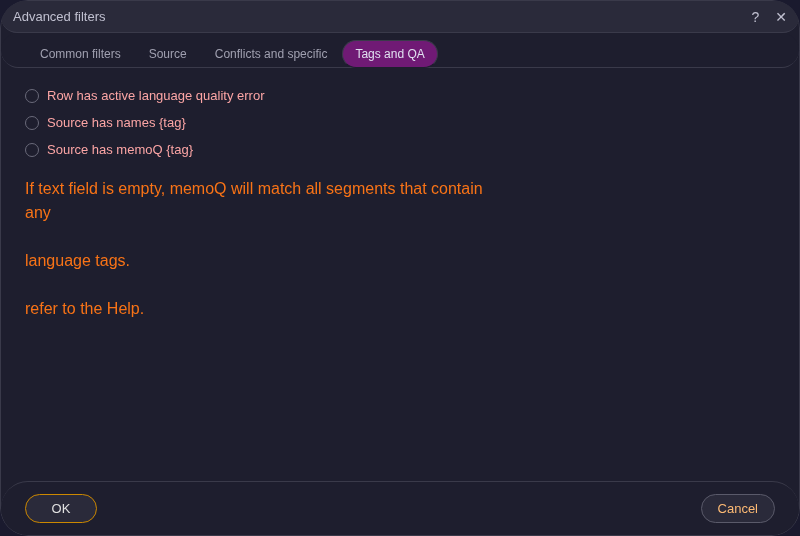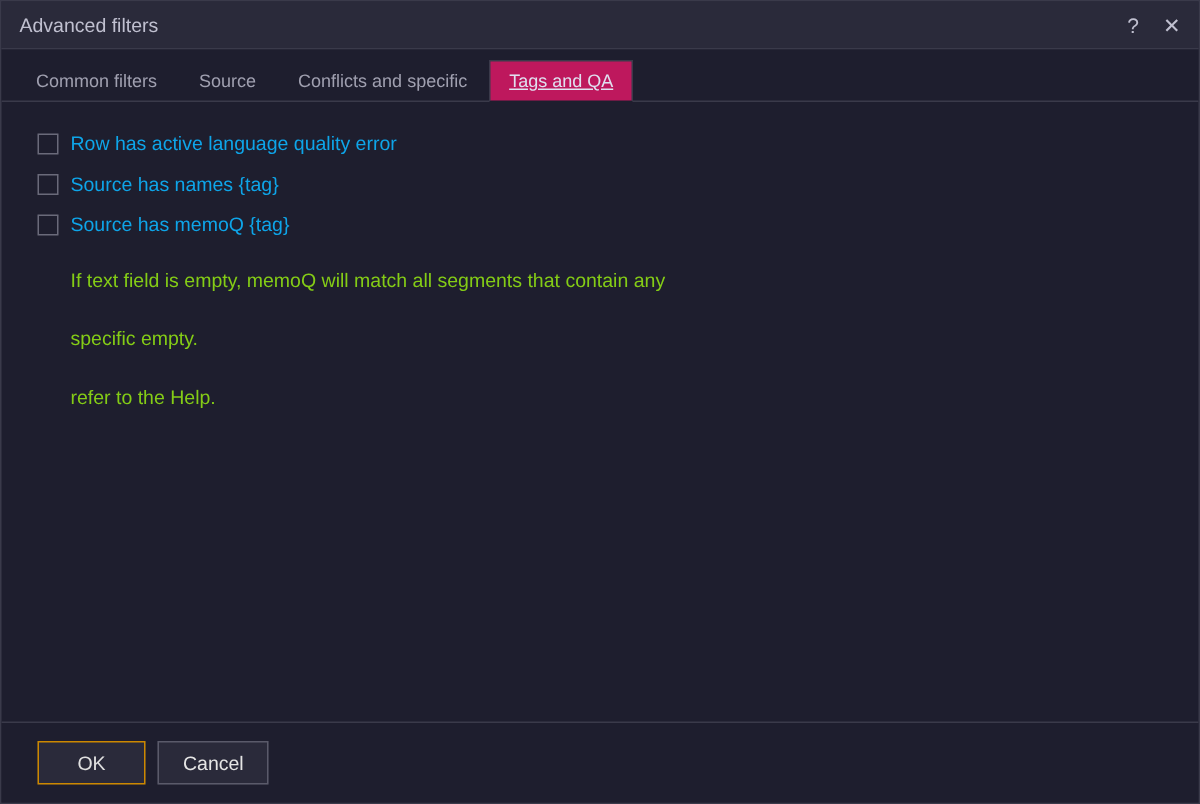--- a/index.html
+++ b/index.html
@@ -1,18 +1,19 @@
 <!DOCTYPE html>
 <html><head>
   <meta charset="utf-8">
   <style>
     * {
       box-sizing: border-box;
       margin: 0;
       padding: 0;
+      border-radius: 28px;
     }
 
     body {
       background: #1a1a2e;
       display: flex;
       align-items: center;
       justify-content: center;
       min-height: 100vh;
       font-family: 'Segoe UI', Arial, sans-serif;
     }
@@ -53,43 +54,42 @@
       cursor: pointer;
       background: none;
       border: none;
       padding: 0;
       line-height: 1;
     }
 
     .tabs-bar {
       background: #1e1e2e;
       display: flex;
-      padding: 0 10px;
+      padding: 0 26px;
       border-bottom: 1px solid #3a3a4a;
       padding-top: 6px;
     }
 
     .tab {
       padding: 6px 12px;
       font-size: 12px;
       color: #a0a0b0;
       cursor: pointer;
       border: 1px solid transparent;
       border-bottom: none;
       margin-right: 2px;
       position: relative;
       top: 1px;
     }
 
     .tab.active {
       color: #e0e0f0;
-      background: #be185d;
+      background: #701a75;
       border: 1px solid #3a3a4a;
       border-bottom: 1px solid #1e1e2e;
-      text-decoration: underline;
     }
 
     .content {
       flex: 1;
       padding: 20px 24px;
       display: flex;
       flex-direction: column;
       gap: 12px;
     }
 
@@ -116,61 +116,60 @@
     }
 
     .checkbox-input.checked::after {
       content: '✓';
       color: #00cc44;
       font-size: 11px;
       line-height: 1;
     }
 
     .checkbox-label {
-      color: #0ea5e9;
+      color: #fca5a5;
       font-size: 13px;
     }
 
     .text-input {
       flex: 1;
       background: #1e1e2e;
       border: 1px solid #5a5a6a;
       color: #c0c0d0;
       font-size: 12px;
       padding: 3px 6px;
       height: 22px;
       outline: none;
     }
 
     .info-box {
       margin-top: 8px;
-      margin-left: 22px;
-      color: #84cc16;
-      font-size: 13px;
+      color: #f97316;
+      font-size: 16px;
       line-height: 1.5;
       max-width: 480px;
     }
 
     .footer {
       border-top: 1px solid #3a3a4a;
       padding: 12px 24px;
       display: flex;
-      justify-content: flex-start;
+      justify-content: space-between;
       gap: 8px;
       background: #1e1e2e;
     }
 
     .footer-btn {
       min-width: 72px;
       padding: 6px 16px;
       font-size: 13px;
       cursor: pointer;
       border: 1px solid #5a5a6a;
       background: #2a2a3a;
-      color: #e5e5e5;
+      color: #fdba74;
     }
 
     .footer-btn.primary {
       border-color: #cc8800;
       color: #e0e0e0;
     }
 
     .inline-input-row {
       display: flex;
       align-items: center;
@@ -229,21 +228,21 @@
     <div class="checkbox-row">
       <div class="checkbox-input"></div>
       <span class="checkbox-label">Source has memoQ {tag}</span>
     </div>
 
 
 
     <div class="info-box">
       <span>If text field is empty, memoQ will match all segments that contain any</span><br>
       <br>
-      <span>specific empty.</span><br>
+      <span>language tags.</span><br>
       <br>
       <span>refer to the Help.</span>
     </div>
 
   </div>
 
   <div class="footer">
     <button class="footer-btn primary">OK</button>
     <button class="footer-btn">Cancel</button>
   </div>

